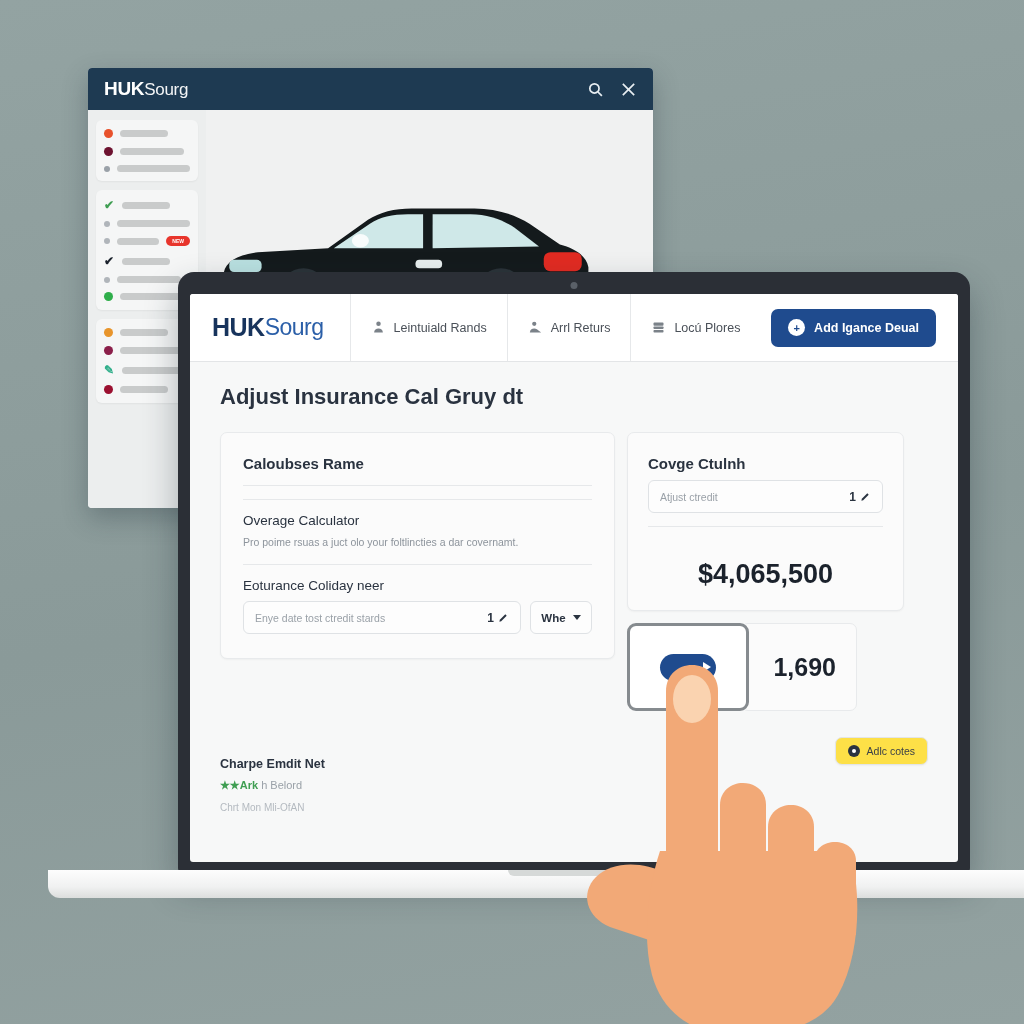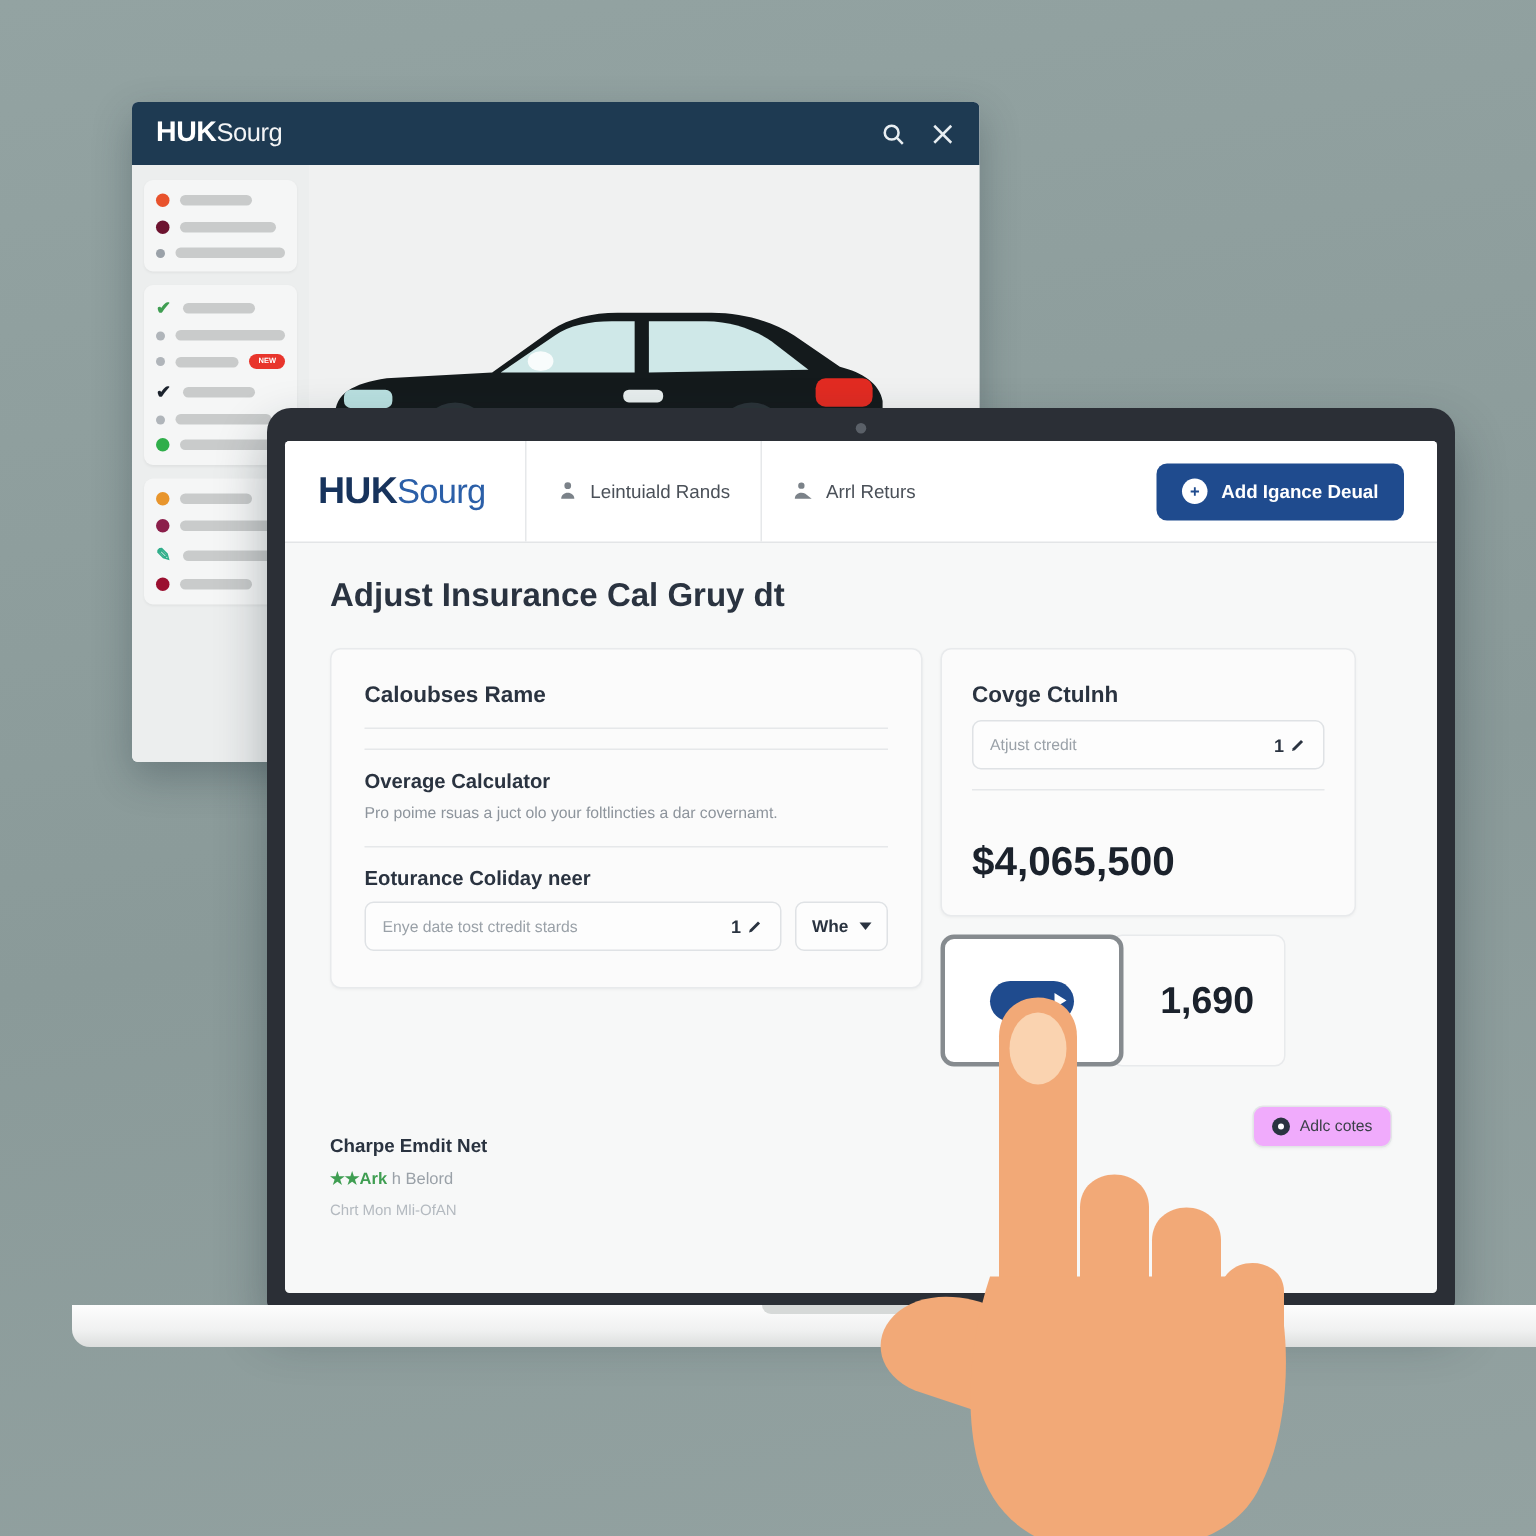--- a/index.html
+++ b/index.html
@@ -171,21 +171,21 @@
     border: 1px solid #e8eaec;
     border-radius: 7px;
     box-shadow: 0 1px 2px rgba(0,0,0,0.04);
   }
   .card.left { width: 395px; padding: 22px 22px 24px 22px; }
   .card.right { width: 277px; padding: 22px 20px 20px 20px; }
 
   .sec-title { font-size: 15px; font-weight: bold; color: #2a3340; }
   .divider { height: 1px; background: #e6e8ea; margin: 13px 0; }
   .sec-desc { font-size: 10.5px; color: #8d949c; line-height: 1.65; }
-  .sub-title { font-size: 13.5px; font-weight: bold; color: #2a3340; margin-bottom: 6px; }
+  .sub-title { font-size: 13.5px; font-weight: normal; color: #2a3340; margin-bottom: 6px; }
 
   .field-row { display: flex; gap: 9px; margin-top: 8px; }
   .text-field {
     flex: 1;
     border: 1px solid #dfe2e5; border-radius: 6px;
     background: #fdfdfd;
     height: 33px;
     display: flex; align-items: center;
     padding: 0 11px;
     font-size: 10.5px; color: #9aa1a8;
@@ -200,21 +200,21 @@
     background: #fdfdfd;
     height: 33px; min-width: 62px;
     display: flex; align-items: center; justify-content: center; gap: 7px;
     font-size: 11.5px; font-weight: bold; color: #2a3340;
     padding: 0 10px;
     cursor: pointer;
   }
   .caret { width: 0; height: 0; border-left: 4px solid transparent; border-right: 4px solid transparent; border-top: 5px solid #2a3340; }
 
   .amounts {
-    display: flex; align-items: baseline; justify-content: flex-start;
+    display: flex; align-items: baseline; justify-content: center;
     margin-top: 32px;
   }
   .amount { font-size: 27px; font-weight: bold; color: #1b222c; }
 
   
   .toggle-card {
     margin-top: 12px;
     display: flex; align-items: stretch;
     width: 230px;
   }
@@ -257,21 +257,21 @@
     margin-top: 26px;
   }
   .bs-title { font-size: 12.5px; font-weight: bold; color: #2a3340; margin-top: 20px; }
   .bs-sub { font-size: 11px; margin-top: 8px; }
   .bs-stars { color: #3f9e52; font-weight: bold; }
   .bs-sub-rest { color: #9aa1a8; }
   .bs-meta { font-size: 10px; color: #b4bac0; margin-top: 10px; }
   .pill-btn {
     margin-left: auto;
     display: flex; align-items: center; gap: 7px;
-    background: #f0abfc;
+    background: #fde047;
     border: 1px solid #e3e5e7;
     border-radius: 7px;
     height: 28px; padding: 0 12px;
     font-size: 10.5px; color: #3a4048;
     font-family: inherit;
     cursor: pointer;
     box-shadow: 0 1px 2px rgba(0,0,0,0.04);
     white-space: nowrap;
   }
   .pill-ico {
@@ -409,20 +409,28 @@
             </svg>
             <span>Leintuiald Rands</span>
           </div>
           <div class="nav-tab">
             <svg class="nav-ico" viewBox="0 0 24 24" fill="currentColor">
               <circle cx="10" cy="6" r="3.4"></circle>
                 <path d="M3 20c0-4 3-6.5 7-6.5 1.6 0 3 .4 4.2 1.1L21 20z"></path>
             </svg>
             <span>Arrl Returs</span>
           </div>
+          <div class="nav-tab">
+            <svg class="nav-ico" viewBox="0 0 24 24" fill="currentColor">
+              <rect x="4" y="4" width="16" height="5" rx="1.4"></rect>
+                <rect x="4" y="10.5" width="16" height="4" rx="1.2"></rect>
+                <rect x="4" y="16" width="16" height="4" rx="1.2"></rect>
+            </svg>
+            <span>Locú Plores</span>
+          </div>
 
           <div class="nav-spacer"></div>
 
           <button class="cta-btn">
             <span class="cta-ico">+</span>
             <span>Add Igance Deual</span>
           </button>
         </div>
 
         <div class="app-body">

